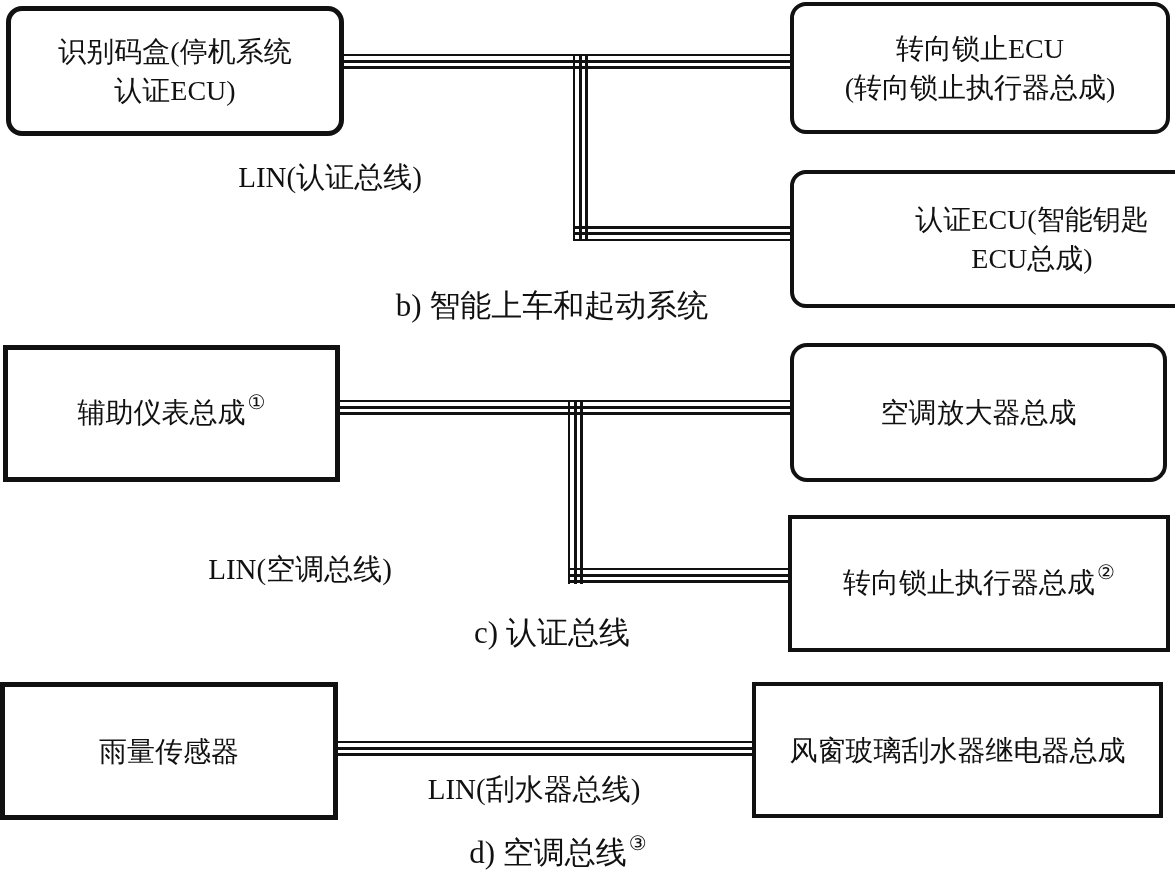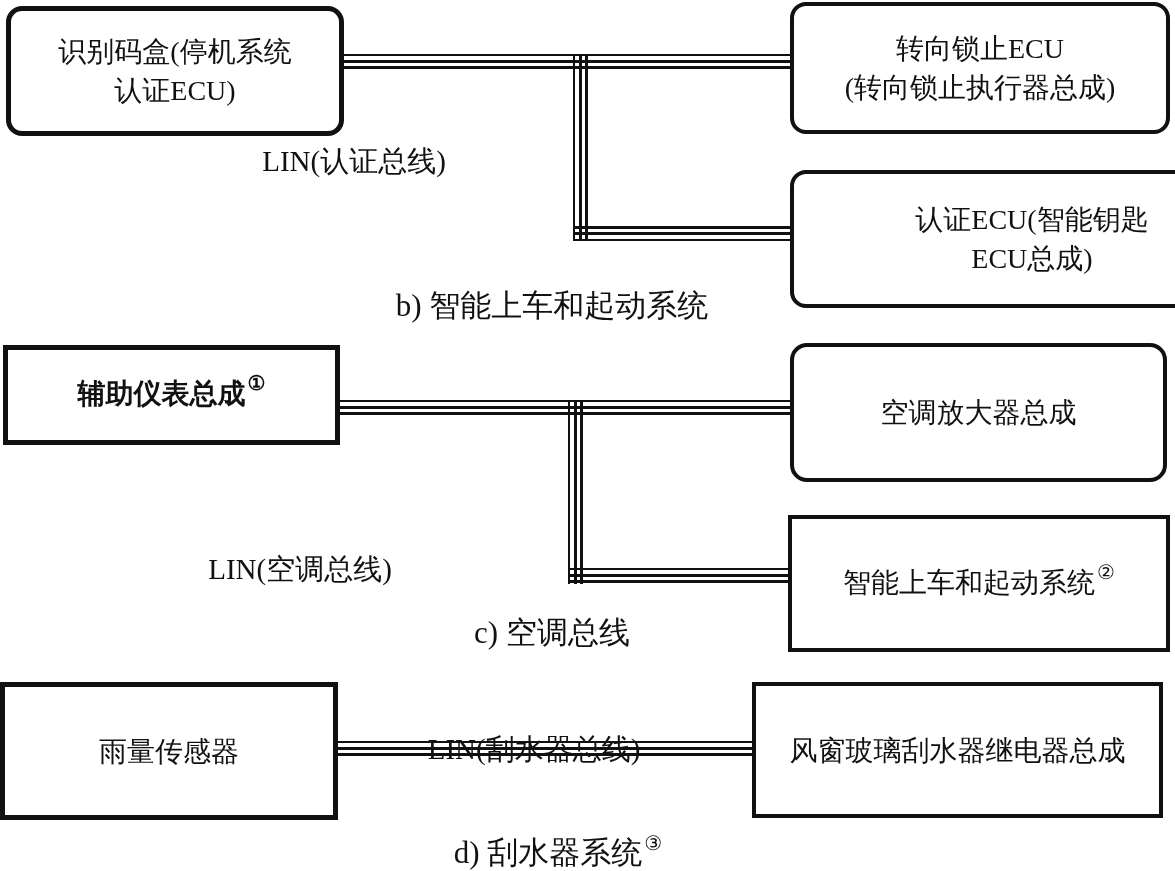--- a/index.html
+++ b/index.html
@@ -90,51 +90,51 @@
 
   <div class="node rounded" style="left:790px; top:170px; width:436px; height:138px;padding-left:48px;">
     <span class="line">认证ECU(智能钥匙</span>
     <span class="line">ECU总成)</span>
   </div>
 
   <div class="bus-h" style="left:344px; top:54px; width:448px;"></div>
   <div class="bus-v" style="left:573px; top:54px; height:187px;"></div>
   <div class="bus-h" style="left:573px; top:226px; width:219px;"></div>
 
-  <div class="bus-label" style="left:330px; top:142px;margin-left:24px;">LIN(认证总线)</div>
+  <div class="bus-label" style="left:330px; top:158px;">LIN(认证总线)</div>
 
   <div class="caption" style="left:552px; top:285px;">b) 智能上车和起动系统</div>
 
-  <div class="node thick" style="left:3px; top:345px; width:337px; height:100px;font-weight:bold;">
+  <div class="node thick" style="left:3px; top:345px; width:337px; height:137px;">
     <span class="line"><span>辅助仪表总成</span><span class="sup">①</span></span>
   </div>
 
   <div class="node rounded" style="left:790px; top:343px; width:377px; height:139px;border-radius:17px;">
     <span class="line">空调放大器总成</span>
   </div>
 
   <div class="node" style="left:788px; top:515px; width:382px; height:137px;">
-    <span class="line"><span>智能上车和起动系统</span><span class="sup">②</span></span>
+    <span class="line"><span>转向锁止执行器总成</span><span class="sup">②</span></span>
   </div>
 
   <div class="bus-h" style="left:340px; top:400px; width:452px;"></div>
   <div class="bus-v" style="left:568px; top:400px; height:184px;"></div>
   <div class="bus-h" style="left:568px; top:568px; width:222px;"></div>
 
   <div class="bus-label" style="left:300px; top:510px;margin-top:40px;">LIN(空调总线)</div>
 
-  <div class="caption" style="left:552px; top:612px;">c) 空调总线</div>
+  <div class="caption" style="left:552px; top:612px;">c) 认证总线</div>
 
   <div class="node thick" style="left:0px; top:682px; width:338px; height:138px;">
     <span class="line">雨量传感器</span>
   </div>
 
   <div class="node" style="left:752px; top:682px; width:411px; height:136px;">
     <span class="line">风窗玻璃刮水器继电器总成</span>
   </div>
 
   <div class="bus-h" style="left:337px; top:741px; width:416px;"></div>
 
-  <div class="bus-label" style="left:534px; top:730px;">LIN(刮水器总线)</div>
+  <div class="bus-label" style="left:534px; top:770px;">LIN(刮水器总线)</div>
 
-  <div class="caption" style="left:558px; top:832px;"><span>d) 刮水器系统</span><span class="sup">③</span></div>
+  <div class="caption" style="left:558px; top:832px;"><span>d) 空调总线</span><span class="sup">③</span></div>
 
 </div>
 
 </body></html>

